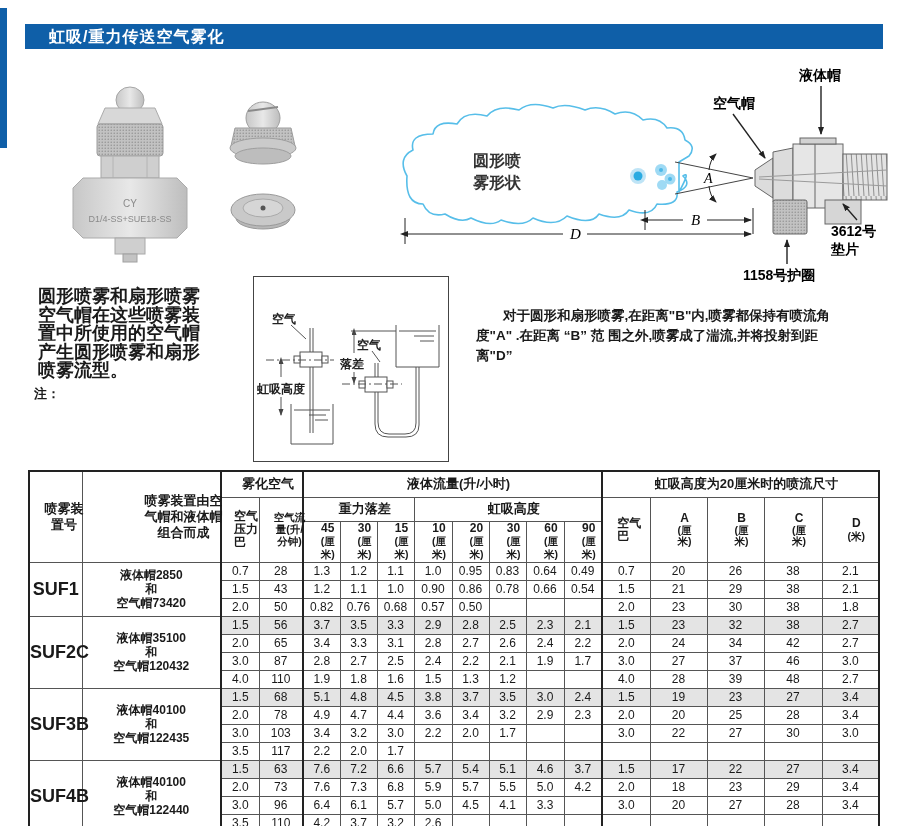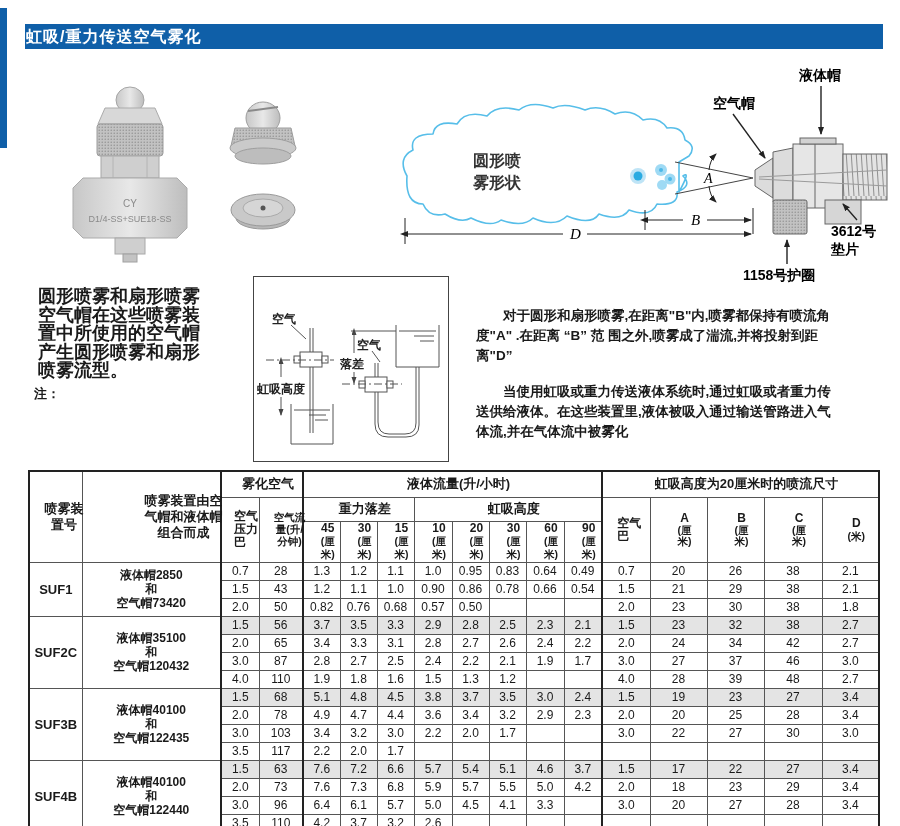--- a/index.html
+++ b/index.html
@@ -4,21 +4,21 @@
 <style>
   html,body{margin:0;padding:0;}
   body{
     width:900px;height:826px;position:relative;overflow:hidden;background:#fff;
     font-family:"Liberation Sans","DejaVu Sans",sans-serif;color:#1a1a1a;
   }
   
   .edge-band{position:absolute;left:0;top:8px;width:7px;height:140px;background:#0f5fa8;}
   .header-bar{
     position:absolute;left:25px;top:24px;width:858px;height:25px;background:#0f5fa8;
-    color:#fff;font-size:16px;font-weight:bold;line-height:25px;padding-left:1px;box-sizing:border-box;
+    color:#fff;font-size:16px;font-weight:bold;line-height:25px;padding-left:24px;box-sizing:border-box;
     letter-spacing:1px;
   }
   
   .photo-svg{position:absolute;left:35px;top:78px;}
   .spray-svg{position:absolute;left:395px;top:58px;}
   .siphon-box{position:absolute;left:253px;top:263px;width:196px;height:186px;border:1px solid #444;box-sizing:border-box;background:#fff;margin-top:13px;}
   
   .intro{position:absolute;left:38px;top:287px;width:162px;font-size:18px;line-height:18.5px;font-weight:bold;}
   .note{position:absolute;left:34px;top:384px;width:200px;font-size:13px;line-height:19px;font-weight:bold;display:flex;}
   .note .lbl{flex:0 0 auto;}
@@ -32,21 +32,21 @@
   }
   table.spec th,table.spec td{border:1px solid #555;text-align:center;vertical-align:middle;padding:0;}
   table.spec thead th{font-weight:bold;background:#fff;padding-left:12px;}
   .h1{height:26px;font-size:13px;}
   .h2{height:24px;font-size:13px;margin-left:9px;}
   .h3 th{height:40px;}
   .bl2{border-left:2px solid #222 !important;}
   .gs td,.gs th{border-top:2px solid #222;}
   tbody td{height:17px;font-size:12px;line-height:1;}
   td.sh{background:#e4e4e4;}
-  th.dev{font-size:13px;font-weight:bold;background:#fff;margin-top:9px;}
+  th.dev{font-size:18px;font-weight:bold;background:#fff;margin-top:9px;}
   td.caps{font-size:12px;line-height:14px;font-weight:bold;background:#fff;}
   .wrap-narrow{display:inline-block;width:86px;font-size:13px;line-height:16px;margin-left:46px;}
   .wrap-dev{display:inline-block;width:44px;font-size:13px;line-height:16px;text-align:center;}
   .wrap-ap{display:inline-block;width:30px;font-size:12px;line-height:13px;text-align:left;}
   .wrap-af{display:inline-block;width:36px;font-size:10.5px;line-height:12px;}
   .unit{font-size:12px;line-height:13px;font-weight:bold;}
   .unit .u{font-size:10.5px;}
   .szh{font-size:12px;line-height:13px;}
   .szh .u{display:inline-block;width:24px;font-size:10.5px;line-height:11px;}
   svg text{font-family:"Liberation Sans","DejaVu Sans",sans-serif;}
@@ -223,21 +223,20 @@
   <text x="86" y="91" font-size="12" font-weight="bold" fill="#222">落差</text>
 </svg>
 </div>
 
 <div class="intro">圆形喷雾和扇形喷雾空气帽在这些喷雾装置中所使用的空气帽产生圆形喷雾和扇形喷雾流型。</div>
 <div class="note">
   <span class="lbl">注：</span>
 </div>
 <div class="right-col">
   <p>对于圆形和扇形喷雾,在距离"B"内,喷雾都保持有喷流角度"A" .在距离 “B” 范 围之外,喷雾成了湍流,并将投射到距离"D”</p>
-  <p>当使用虹吸或重力传送液体系统时,通过虹吸或者重力传送供给液体。在这些装置里,液体被吸入通过输送管路进入气体流,并在气体流中被雾化</p>
 </div>
 
 <table class="spec">
   <colgroup>
     <col style="width:53px">
       <col style="width:139px">
       <col style="width:38px">
       <col style="width:44px">
     <col style="width:37px">
       <col style="width:37px">

